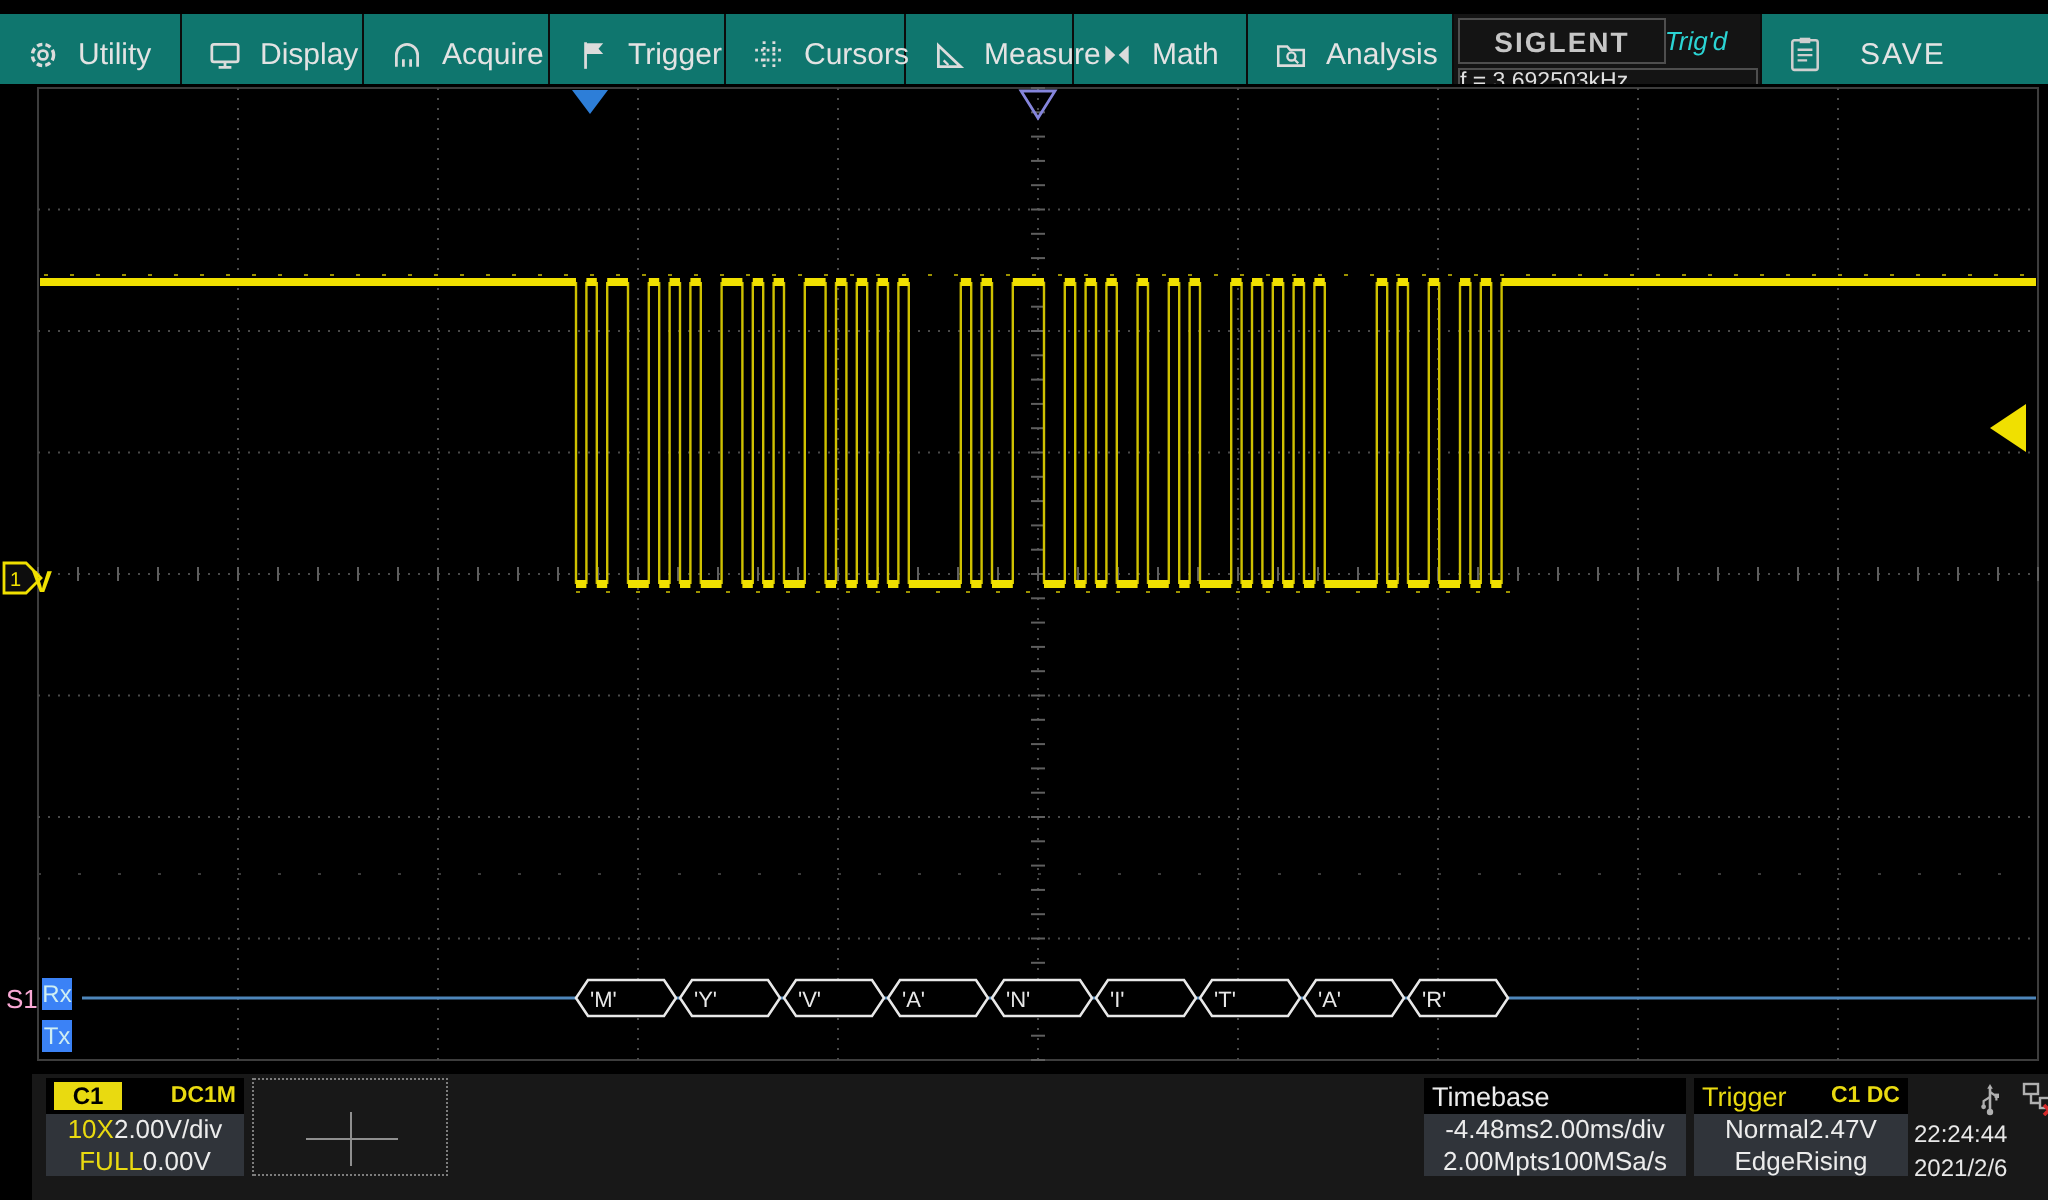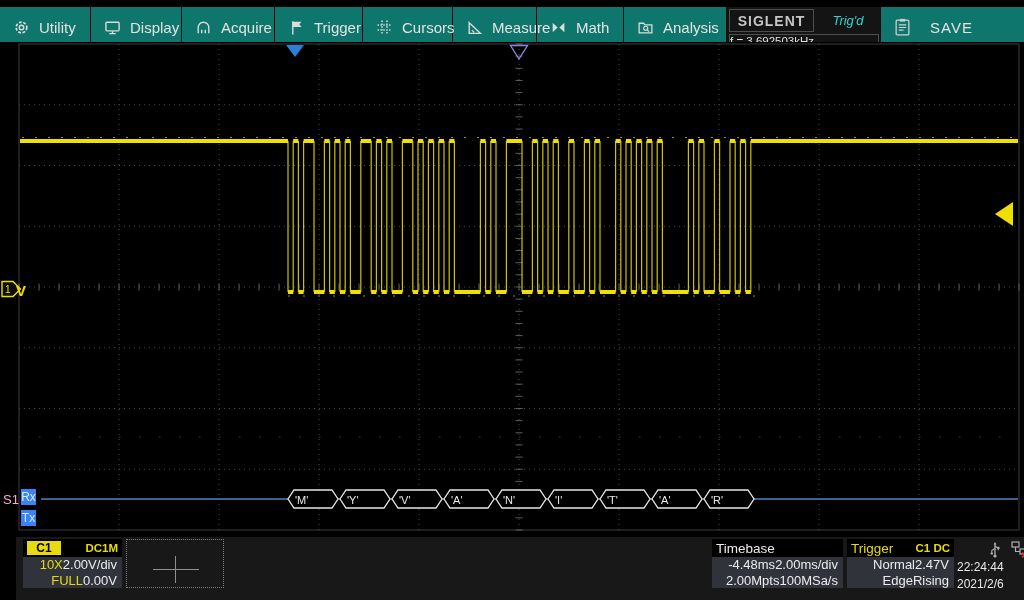--- a/index.html
+++ b/index.html
@@ -8,21 +8,21 @@
 
   
   .topbar { position:absolute; top:7px; left:0; width:1024px; height:42px;
             background:#0f766e; display:flex; border-bottom:2px solid #050505; }
   .menu-cell { height:100%; display:flex; align-items:center; gap:9px;
                padding-left:13px; border-right:1px solid #0c0c0c; cursor:default; }
   .menu-cell span { color:#e3e3e3; font-size:15px; }
   .menu-cell svg { flex:0 0 auto; }
   .brand-zone { width:154px; height:100%; background:#141414; border-right:1px solid #0c0c0c;
                 position:relative; }
-  .logo-box { position:absolute; left:2px; top:2px; width:85px; height:23px;
+  .logo-box { position:absolute; left:2px; top:2px; width:104px; height:23px;
               border:1px solid #4e4e4e; display:flex; align-items:center; justify-content:center; }
   .logo-box span { color:#c6c6c6; font-weight:bold; font-size:14px; letter-spacing:1px; }
   .trigd { position:absolute; left:92px; top:2px; width:58px; height:23px;
            display:flex; align-items:center; justify-content:center;
            color:#2bd4d4; font-size:13px;font-style:italic; }
   .freq-box { position:absolute; left:2px; top:27px; width:150px; height:13px;
               border:1px solid #4e4e4e; display:flex; align-items:center; justify-content:flex-start; }
   .freq-box span { color:#e0e0e0; font-size:11.5px; }
   .save-zone { flex:1; display:flex; align-items:center; gap:20px; padding-left:14px; }
   .save-zone span { color:#e3e3e3; font-size:15px; letter-spacing:1px; }
@@ -34,21 +34,21 @@
   .bus-label  { position:absolute; color:#f9a8d4; font-size:13px; }
   .bus-badge  { position:absolute; width:15px; height:16px; background:#3b82f6;
                 color:#cfeef2; font-size:12px; display:flex; align-items:center;
                 justify-content:center; }
 
   
   .bottombar { position:absolute; top:537px; left:16px; width:1024px; height:63px; background:#181818; }
   .panel { position:absolute; top:2px; height:49px; display:flex; flex-direction:column; }
   .panel .hdr { height:18px; background:#000; display:flex; align-items:center; padding:0 4px; }
   .panel .row { height:15.5px; background:#30343a; display:flex; align-items:center;
-                justify-content:flex-end; padding:0 5px; font-size:13px; }
+                justify-content:center; padding:0 5px; font-size:13px; }
   .yellow { color:#e9da10; }
   .white  { color:#ececec; }
   .ch-badge { width:34px; height:14px; background:#e9da10; color:#000; font-weight:bold;
               font-size:12px; display:flex; align-items:center; justify-content:center; }
   .hdr .right { margin-left:auto; font-size:11.5px; font-weight:bold; }
   .hdr .title { font-size:13.5px; }
   .empty-slot { position:absolute; left:110px; top:2px; width:98px; height:49px;
                 border:1px dotted #7d7d7d; }
   .crosshair-h { position:absolute; left:26px; top:29px; width:46px; height:1px; background:#8f8f8f; }
   .crosshair-v { position:absolute; left:48px; top:16px; width:1px; height:27px; background:#8f8f8f; }

